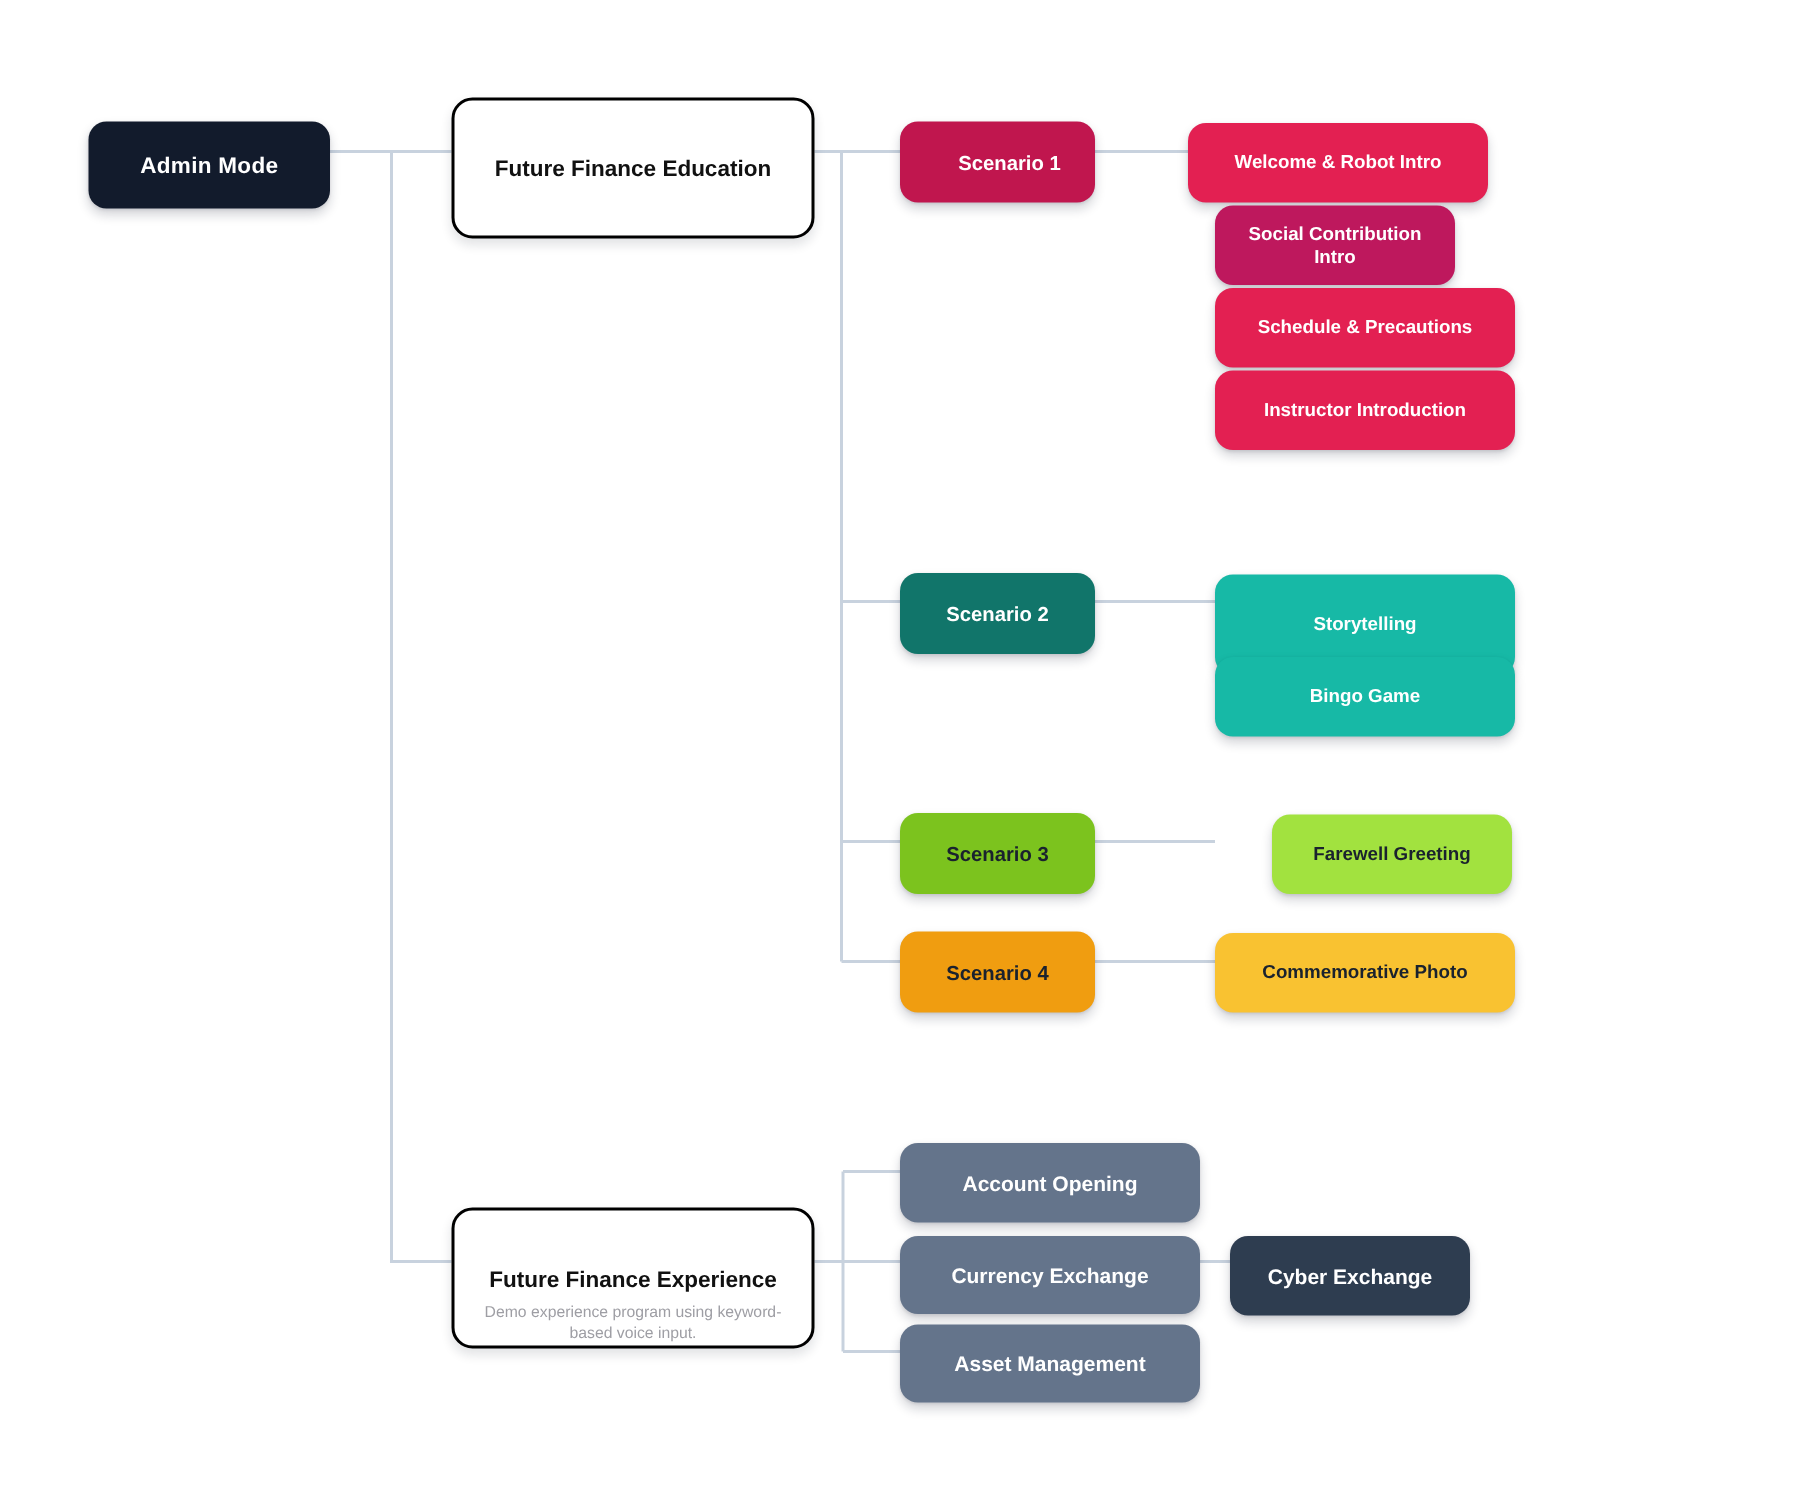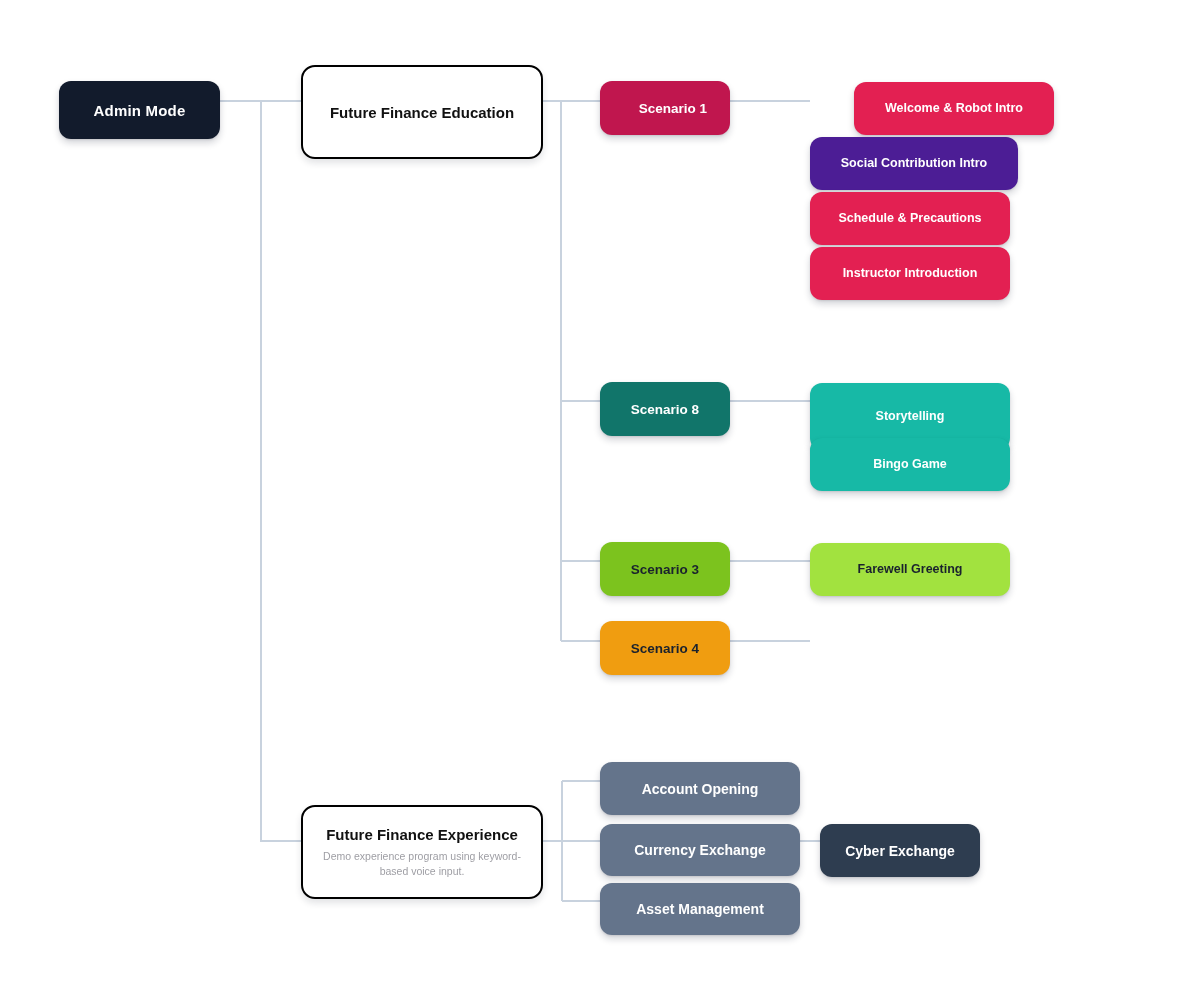--- a/index.html
+++ b/index.html
@@ -54,62 +54,65 @@
   </svg>
 
   <div class="node pill" style="left: 59px; top: 81px; width: 161px; height: 58px; background: rgb(18, 27, 44);">
     <span>Admin Mode</span>
   </div>
 
   <div class="node card" style="left: 301px; top: 65px; width: 242px; height: 94px; background: rgb(255, 255, 255);">
     <div class="card-title">Future Finance Education</div>
   </div>
 
-  <div class="node card" style="left: 301px; top: 805px; width: 242px; height: 94px; background: rgb(255, 255, 255);">
+  <div class="node card" style="left: 301px; top: 805px; width: 242px; height: 94px; background: rgb(255, 255, 255); justify-content: flex-end;">
     <div class="card-title">Future Finance Experience</div>
     <div class="card-subtitle">Demo experience program using keyword-based voice input.</div>
   </div>
 
   <div class="node scenario" style="left: 600px; top: 81px; width: 130px; height: 54px; background: rgb(192, 22, 78); padding-left: 16px;">
     <span>Scenario 1</span>
   </div>
   <div class="node scenario" style="left: 600px; top: 382px; width: 130px; height: 54px; background: rgb(17, 117, 106);">
-    <span>Scenario 8</span>
+    <span>Scenario 2</span>
   </div>
   <div class="node scenario t-dark" style="left: 600px; top: 542px; width: 130px; height: 54px; background: rgb(124, 195, 30);">
     <span>Scenario 3</span>
   </div>
   <div class="node scenario t-dark" style="left: 600px; top: 621px; width: 130px; height: 54px; background: rgb(240, 157, 16);">
     <span>Scenario 4</span>
   </div>
 
-  <div class="node step" style="left: 854px; top: 82px; width: 200px; height: 53px; background: rgb(227, 32, 82);">
+  <div class="node step" style="left: 792px; top: 82px; width: 200px; height: 53px; background: rgb(227, 32, 82);">
     <span>Welcome &amp; Robot Intro</span>
   </div>
-  <div class="node step" style="left: 810px; top: 137px; width: 208px; height: 53px; background: #4c1d95;">
+  <div class="node step" style="left: 810px; top: 137px; width: 160px; height: 53px; background: #be185d;">
     <span>Social Contribution Intro</span>
   </div>
   <div class="node step" style="left: 810px; top: 192px; width: 200px; height: 53px; background: rgb(227, 32, 82);">
     <span>Schedule &amp; Precautions</span>
   </div>
   <div class="node step" style="left: 810px; top: 247px; width: 200px; height: 53px; background: rgb(227, 32, 82);">
     <span>Instructor Introduction</span>
   </div>
 
   <div class="node step" style="left: 810px; top: 383px; width: 200px; height: 67px; background: rgb(23, 185, 166);">
     <span>Storytelling</span>
   </div>
   <div class="node step" style="left: 810px; top: 438px; width: 200px; height: 53px; background: rgb(23, 185, 166);">
     <span>Bingo Game</span>
   </div>
 
-  <div class="node step t-dark" style="left: 810px; top: 543px; width: 200px; height: 53px; background: rgb(162, 226, 63);">
+  <div class="node step t-dark" style="left: 848px; top: 543px; width: 160px; height: 53px; background: rgb(162, 226, 63);">
     <span>Farewell Greeting</span>
   </div>
 
+  <div class="node step t-dark" style="left: 810px; top: 622px; width: 200px; height: 53px; background: rgb(249, 194, 49);">
+    <span>Commemorative Photo</span>
+  </div>
 
   <div class="node gray-step" style="left: 600px; top: 762px; width: 200px; height: 53px; background: rgb(100, 116, 139);">
     <span>Account Opening</span>
   </div>
   <div class="node gray-step" style="left: 600px; top: 824px; width: 200px; height: 52px; background: rgb(100, 116, 139);">
     <span>Currency Exchange</span>
   </div>
   <div class="node gray-step" style="left: 600px; top: 883px; width: 200px; height: 52px; background: rgb(100, 116, 139);">
     <span>Asset Management</span>
   </div>

